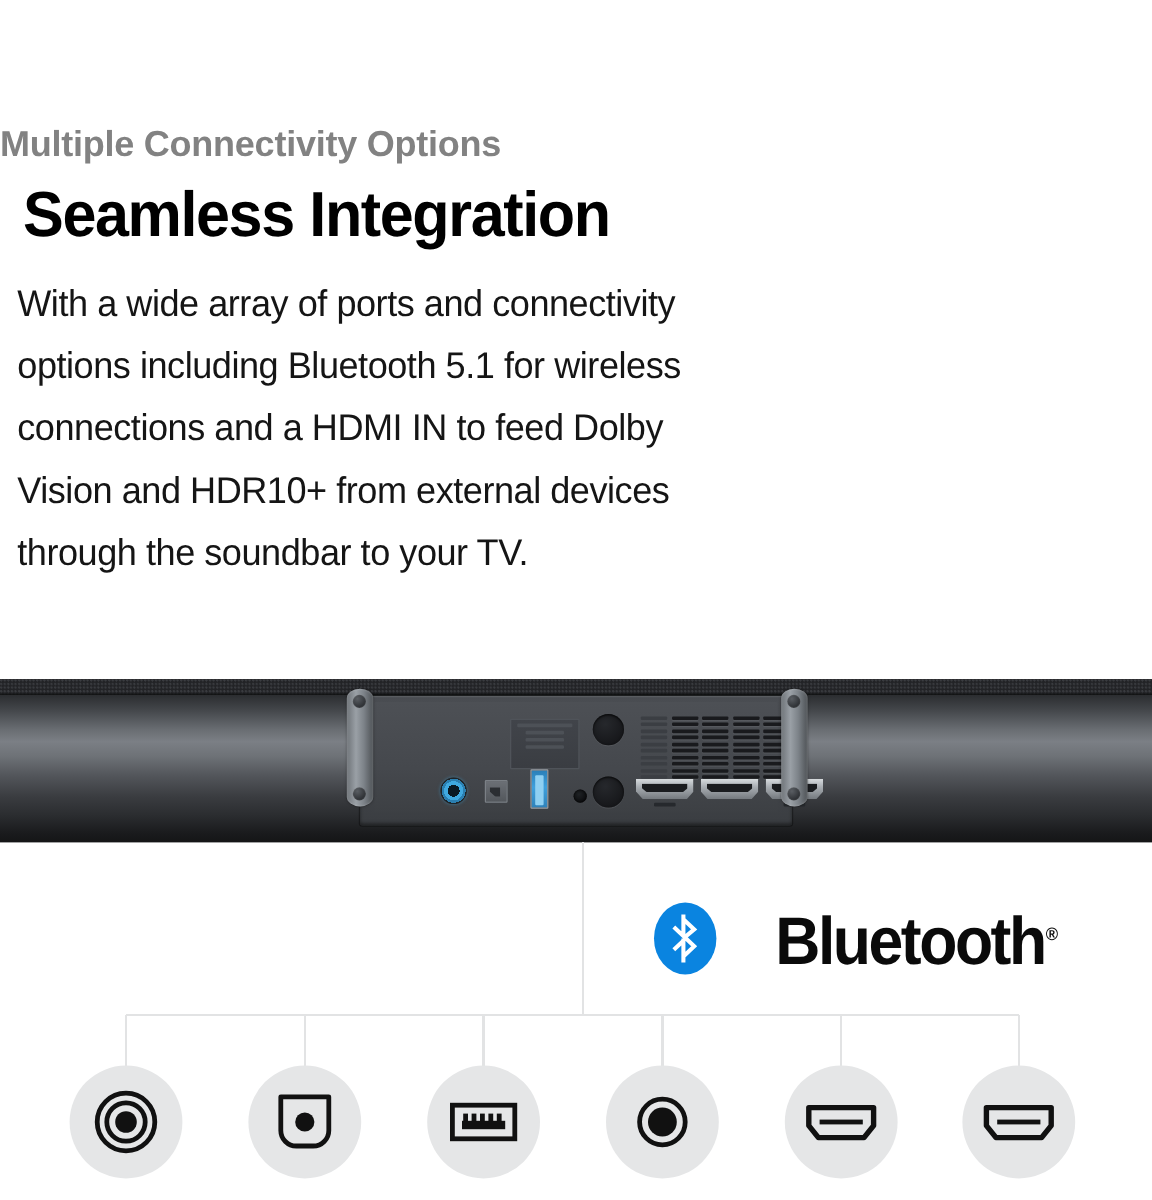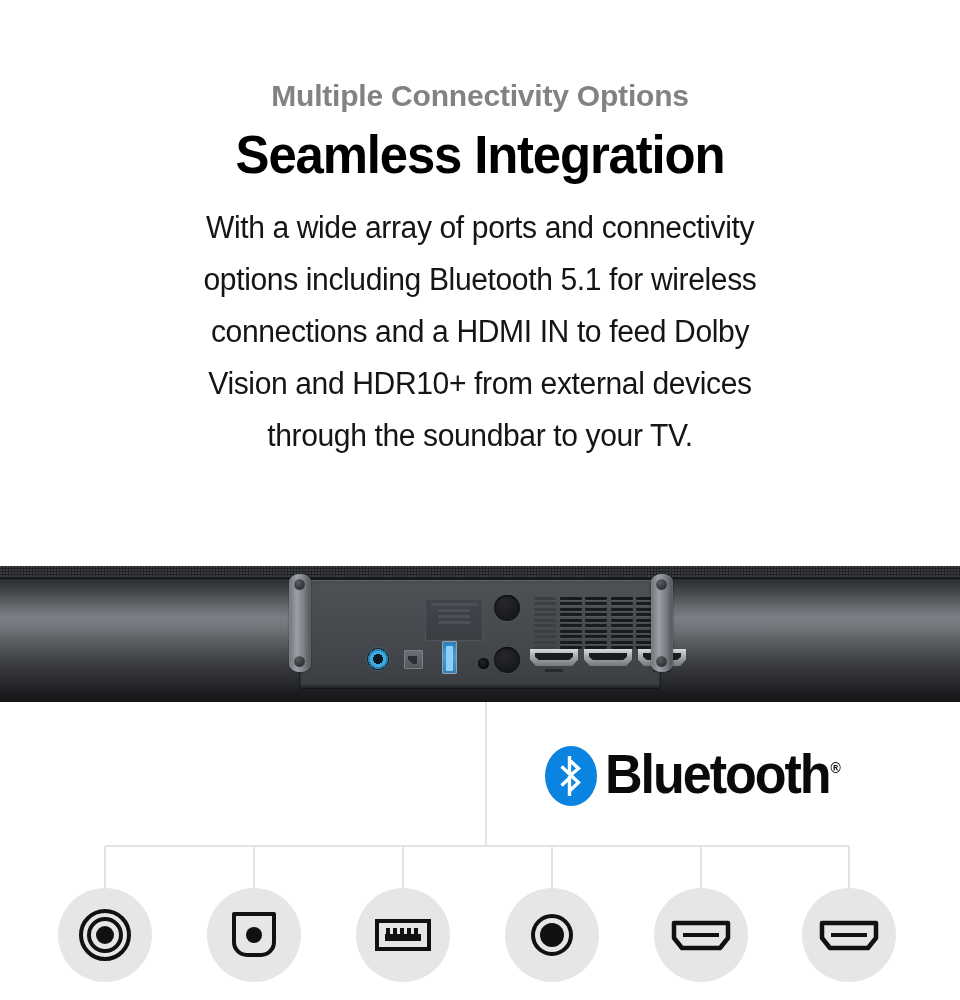--- a/index.html
+++ b/index.html
@@ -9,22 +9,21 @@
     height: 1000px;
     background: #ffffff;
     font-family: "Liberation Sans", sans-serif;
     overflow: hidden;
     position: relative;
   }
 
   
   .text-block {
     width: 100%;
-    padding-top: 79px;
-    text-align: center;
+    padding-top: 104px;
   }
 
   .eyebrow {
     font-size: 30px;
     font-weight: bold;
     color: #828282;
     letter-spacing: -0.2px;
     line-height: 1.15;
   }
 
@@ -272,22 +271,23 @@
   }
   .hdmi-tab.t1 { left: 233px; }
   .hdmi-tab.t3 { left: 341px; }
 
   
   .bt-logo {
     position: absolute;
     left: 545px;
     top: 746px;
     display: flex;
-    align-items: flex-start;
+    align-items: flex-end;
     height: 66px;
+    gap: 41px;
   }
 
   .bt-badge {
     width: 52px; height: 60px;
     background: #0a84e0;
     border-radius: 26px / 30px;
     display: flex;
     align-items: center;
     justify-content: center;
     flex-shrink: 0;

